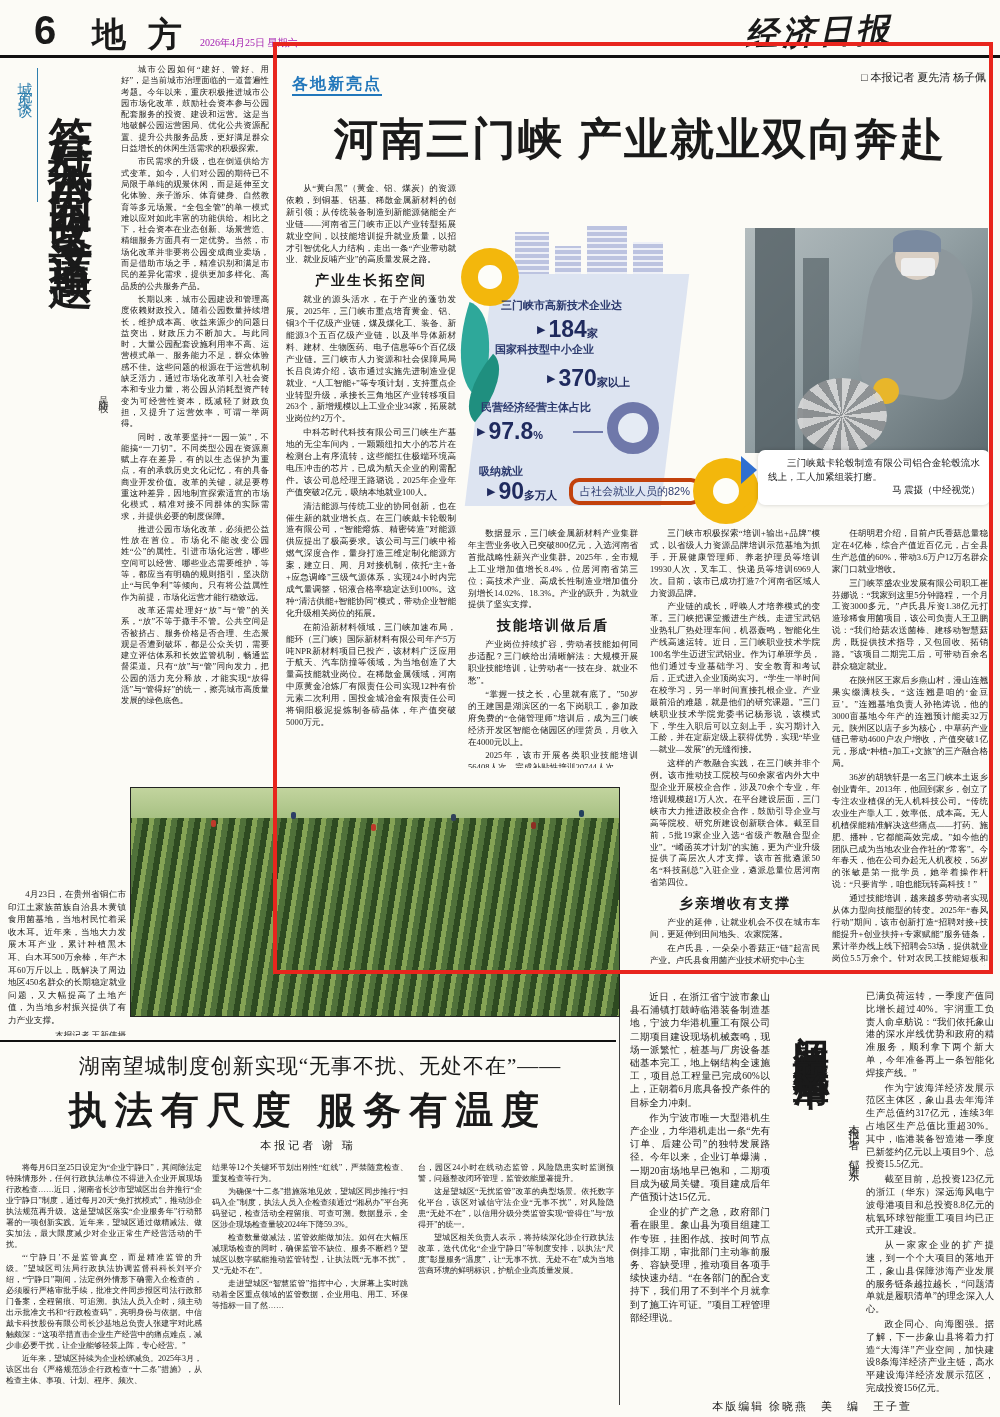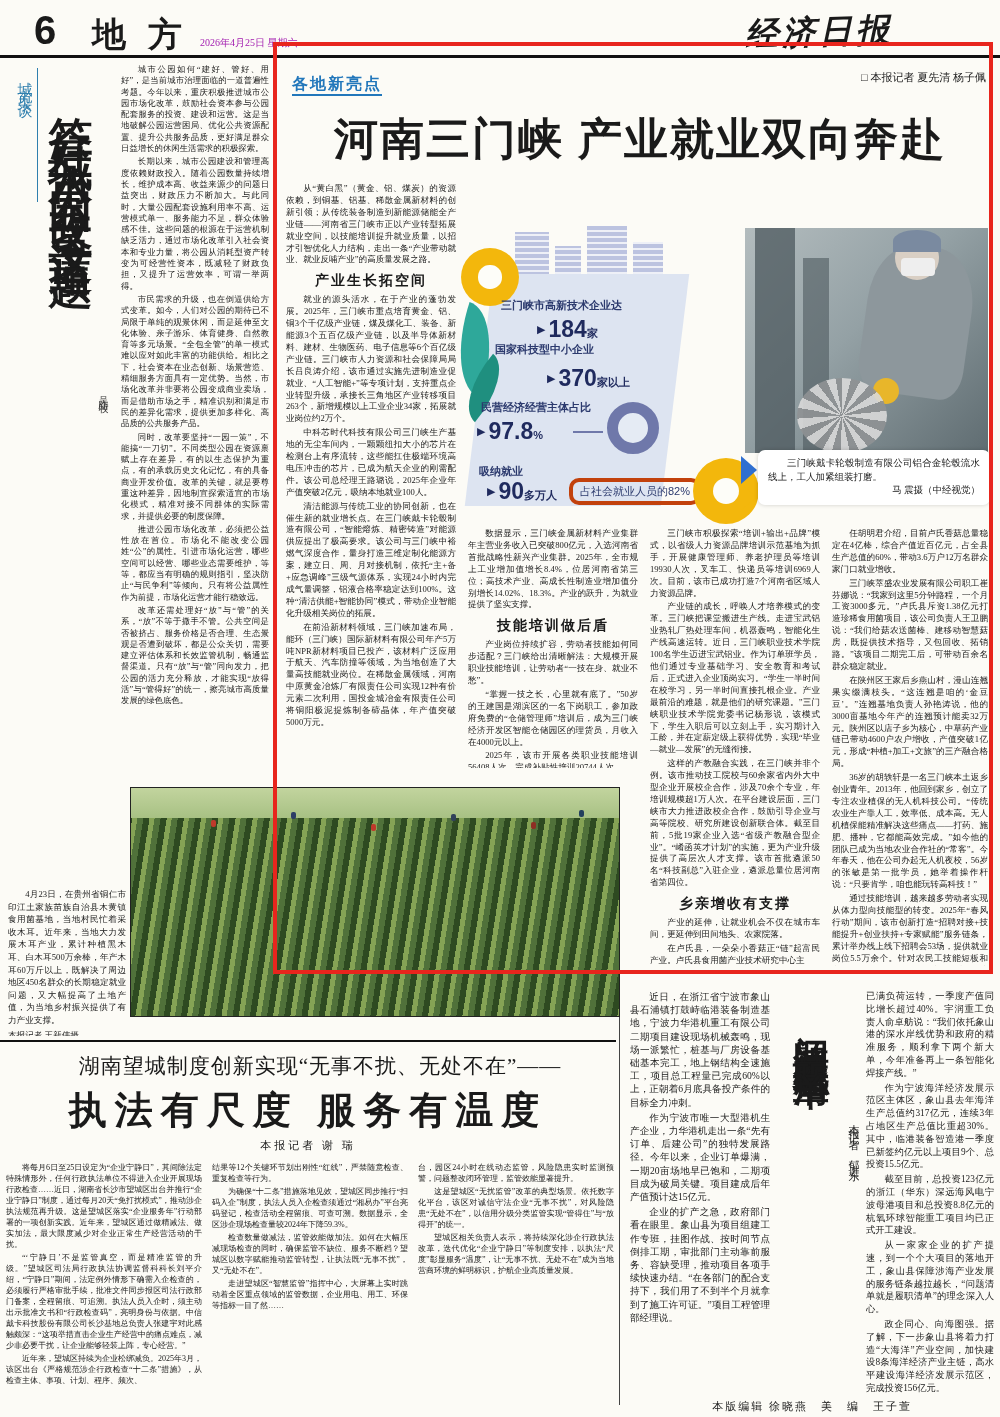--- a/index.html
+++ b/index.html
@@ -55,21 +55,21 @@
   #caption-box p{margin:0;font-size:9.5px;line-height:13.5px;text-align:justify;text-indent:2em;}
   #photo-credit{float:right;font-size:9.5px;}
   .tri{width:0;height:0;position:absolute;}
   
   #field-photo{border:1px solid #222;z-index:5;
     background:
       linear-gradient(180deg,#c2d49e 0%,#a8c184 13%,transparent 13%),
       repeating-linear-gradient(99deg,#2e4a21 0 6px,#85a355 6px 11px,#50713a 11px 17px);}
   .worker-dot{position:absolute;width:5px;height:7px;border-radius:2px;}
   #field-caption{font-size:8.6px;line-height:12.6px;}
-  #field-credit{margin-top:3px;font-size:8.6px;}
+  #field-credit{text-align:right;margin-top:3px;font-size:8.6px;}
   
   #wc-kicker{font-size:21px;text-align:center;letter-spacing:1px;}
   #wc-title{font-size:38px;font-weight:900;text-align:center;letter-spacing:8px;
             font-family:"Liberation Sans",sans-serif;}
   #wc-byline{font-size:11px;text-align:center;letter-spacing:3px;}
   .wc-col{font-size:8px;line-height:11px;}
   
   .xs-col{font-size:9.6px;line-height:13.2px;}
   #xs-title{font-size:36px;font-weight:900;letter-spacing:4px;font-family:"Liberation Sans",sans-serif;}
   #xs-byline{font-size:11px;letter-spacing:5px;color:#222;}
@@ -85,22 +85,22 @@
   <div class="abs sans" id="section" style="left:92px;top:12px;">地方</div>
   <div class="abs" id="dateline" style="left:200px;top:36px;">2026年4月25日 星期六</div>
   <div class="abs" id="masthead" style="left:745px;top:10px;">经济日报</div>
   <div class="abs hrule" style="left:0;top:55px;width:1000px;height:2.5px;"></div>
 
   <div class="abs v" id="ct-kicker" style="left:12px;top:68px;height:130px;">城市杂谈</div>
   <div class="abs v" id="ct-title" style="left:42px;top:82px;height:672px;">答好城市公园改革这道题</div>
   <div class="abs v" id="ct-author" style="left:96px;top:388px;height:70px;">吴陆牧</div>
   <div class="abs col" id="ct-body" style="left:121px;top:64px;width:148px;height:690px;">
     <p class="bp">城市公园如何“建好、管好、用好”，是当前城市治理面临的一道普遍性考题。今年以来，重庆积极推进城市公园市场化改革，鼓励社会资本参与公园配套服务的投资、建设和运营。这是当地破解公园运营困局、优化公共资源配置、提升公共服务品质，更好满足群众日益增长的休闲生活需求的积极探索。</p>
+    <p class="bp">市民需求的升级，也在倒逼供给方式变革。如今，人们对公园的期待已不局限于单纯的观景休闲，而是延伸至文化体验、亲子游乐、体育健身、自然教育等多元场景。“全包全管”的单一模式难以应对如此丰富的功能供给。相比之下，社会资本在业态创新、场景营造、精细服务方面具有一定优势。当然，市场化改革并非要将公园变成商业卖场，而是借助市场之手，精准识别和满足市民的差异化需求，提供更加多样化、高品质的公共服务产品。</p>
     <p class="bp">长期以来，城市公园建设和管理高度依赖财政投入。随着公园数量持续增长，维护成本高、收益来源少的问题日益突出，财政压力不断加大。与此同时，大量公园配套设施利用率不高、运营模式单一、服务能力不足，群众体验感不佳。这些问题的根源在于运营机制缺乏活力，通过市场化改革引入社会资本和专业力量，将公园从消耗型资产转变为可经营性资本，既减轻了财政负担，又提升了运营效率，可谓一举两得。</p>
-    <p class="bp">市民需求的升级，也在倒逼供给方式变革。如今，人们对公园的期待已不局限于单纯的观景休闲，而是延伸至文化体验、亲子游乐、体育健身、自然教育等多元场景。“全包全管”的单一模式难以应对如此丰富的功能供给。相比之下，社会资本在业态创新、场景营造、精细服务方面具有一定优势。当然，市场化改革并非要将公园变成商业卖场，而是借助市场之手，精准识别和满足市民的差异化需求，提供更加多样化、高品质的公共服务产品。</p>
     <p class="bp">同时，改革要坚持“一园一策”，不能搞“一刀切”。不同类型公园在资源禀赋上存在差异，有的以生态保护为重点，有的承载历史文化记忆，有的具备商业开发价值。改革的关键，就是要尊重这种差异，因地制宜探索适宜的市场化模式，精准对接不同群体的实际需求，并提供必要的制度保障。</p>
     <p class="bp">推进公园市场化改革，必须把公益性放在首位。市场化不能改变公园姓“公”的属性。引进市场化运营，哪些空间可以经营、哪些业态需要维护，等等，都应当有明确的规则指引，坚决防止“与民争利”等倾向。只有将公益属性作为前提，市场化运营才能行稳致远。</p>
     <p class="bp">改革还需处理好“放”与“管”的关系，“放”不等于撒手不管。公共空间是否被挤占、服务价格是否合理、生态景观是否遭到破坏，都是公众关切，需要建立评估体系和长效监管机制，畅通监督渠道。只有“放”与“管”同向发力，把公园的活力充分释放，才能实现“放得活”与“管得好”的统一，擦亮城市高质量发展的绿色底色。</p>
   </div>
 
   <div class="abs" id="main-byline" style="left:700px;top:70px;width:286px;">□ 本报记者 夏先清 杨子佩</div>
   <div class="abs" style="left:292px;top:74px;"><span id="main-kicker">各地新亮点</span></div>
   <div class="abs" id="main-title" style="left:300px;top:110px;width:680px;">河南三门峡 产业就业双向奔赴</div>
 
   <div class="abs col main-col" style="left:286px;top:183px;width:170px;height:594px;">

